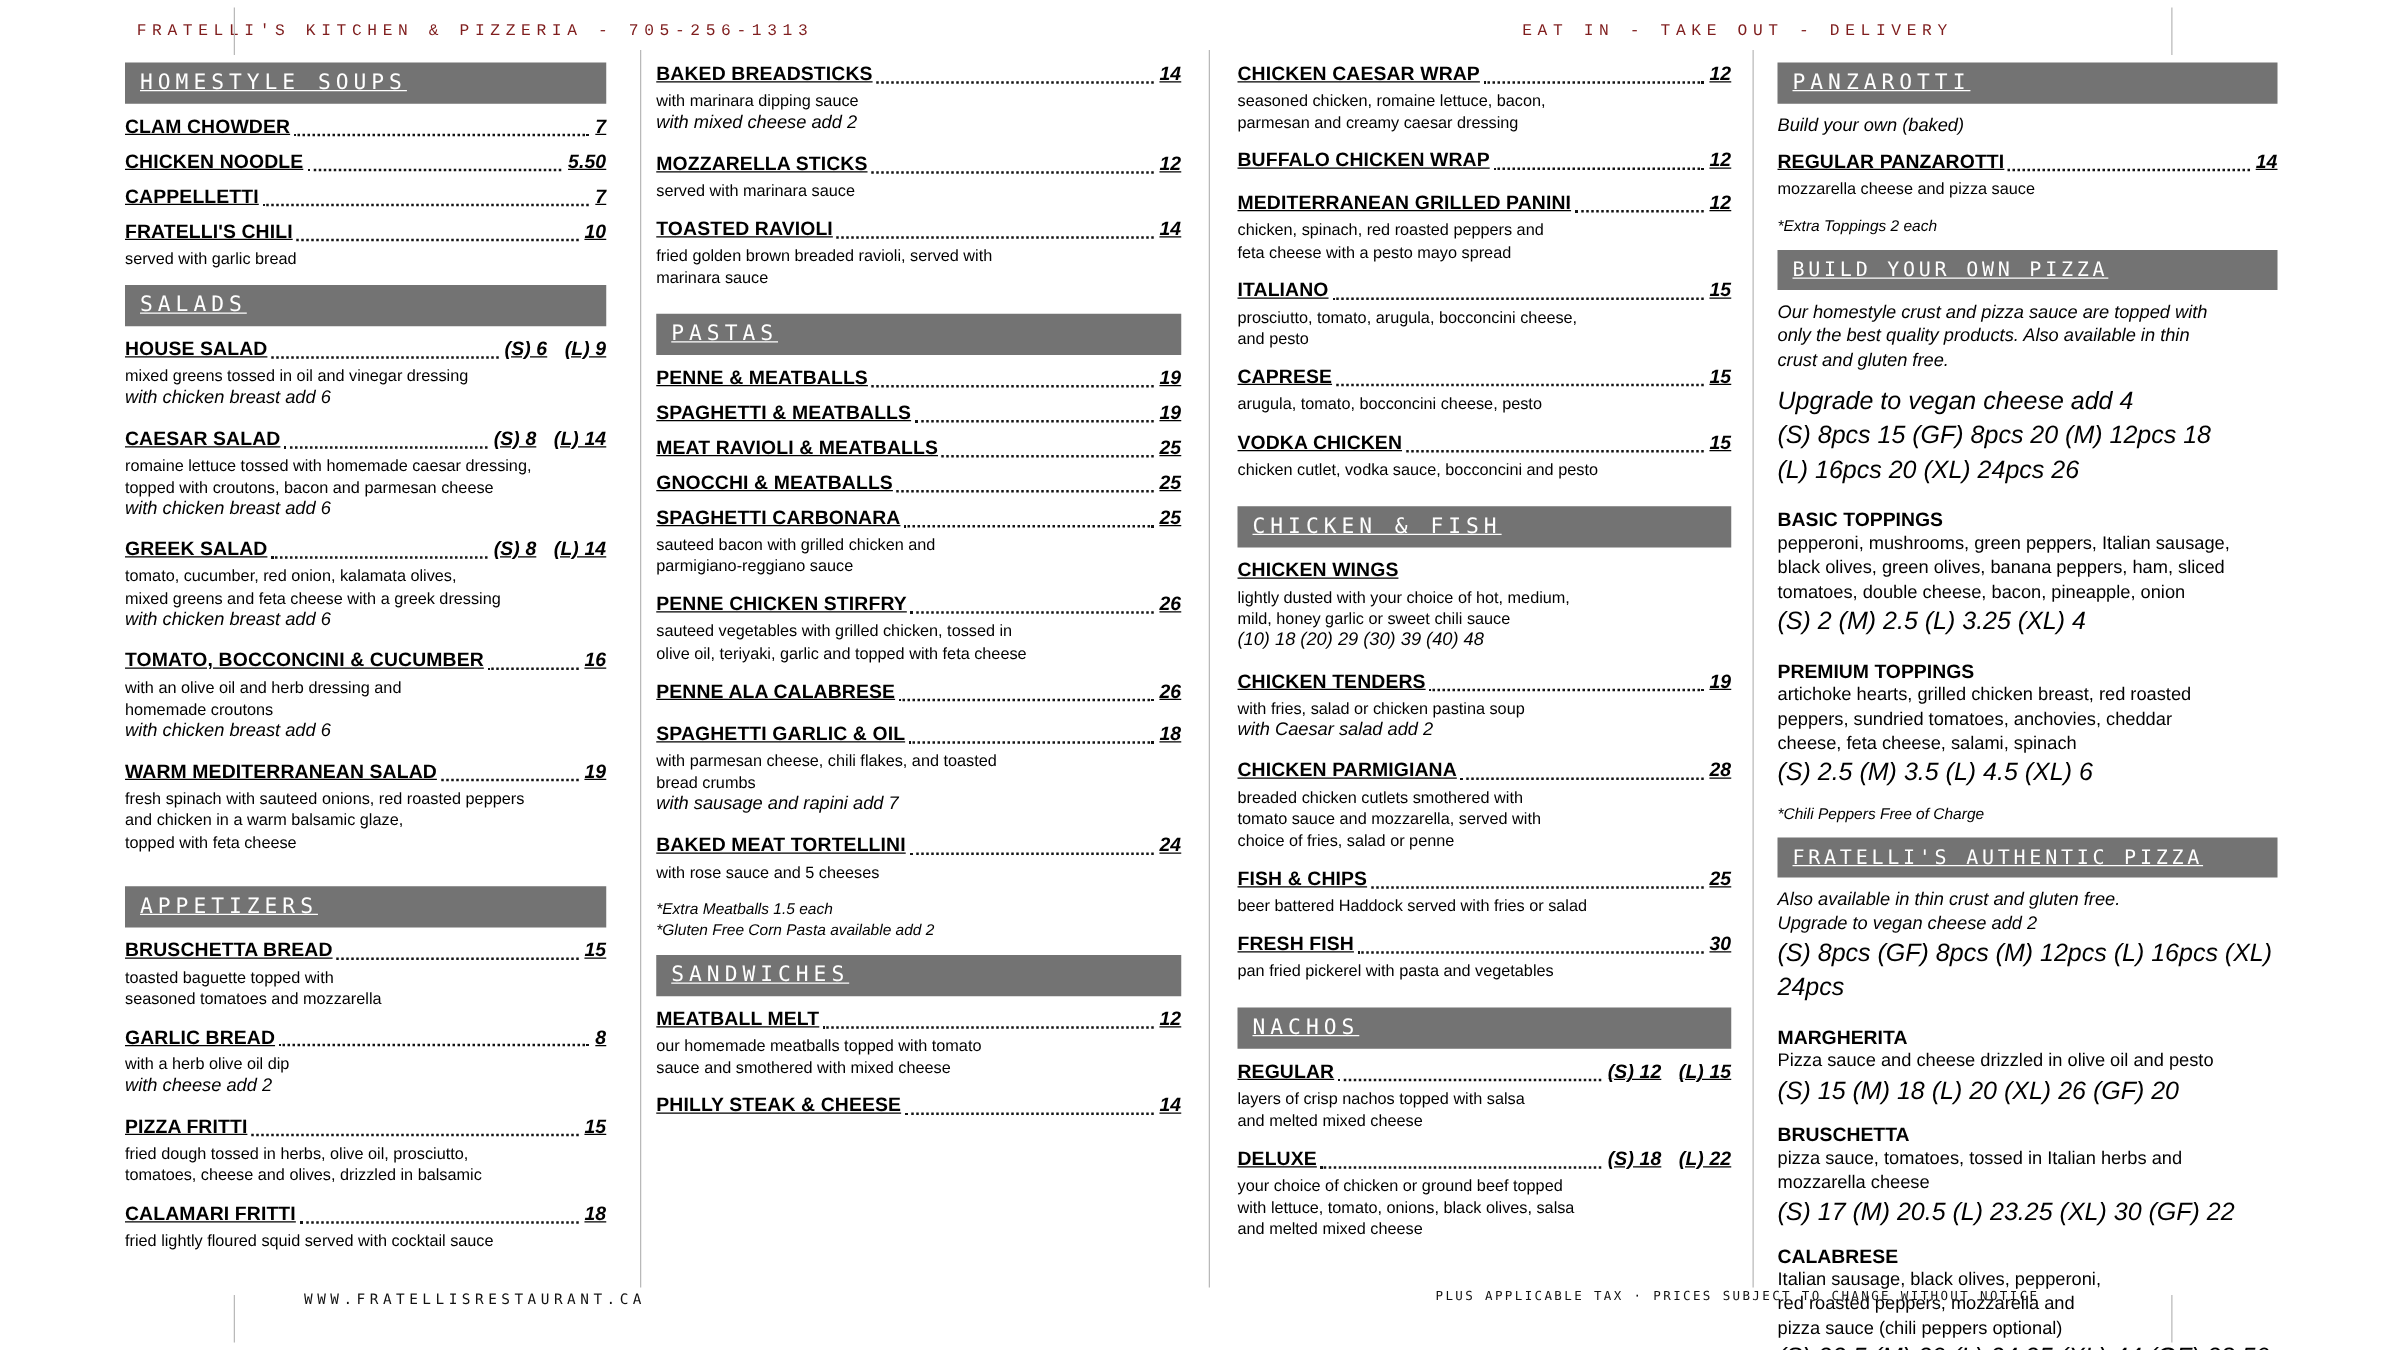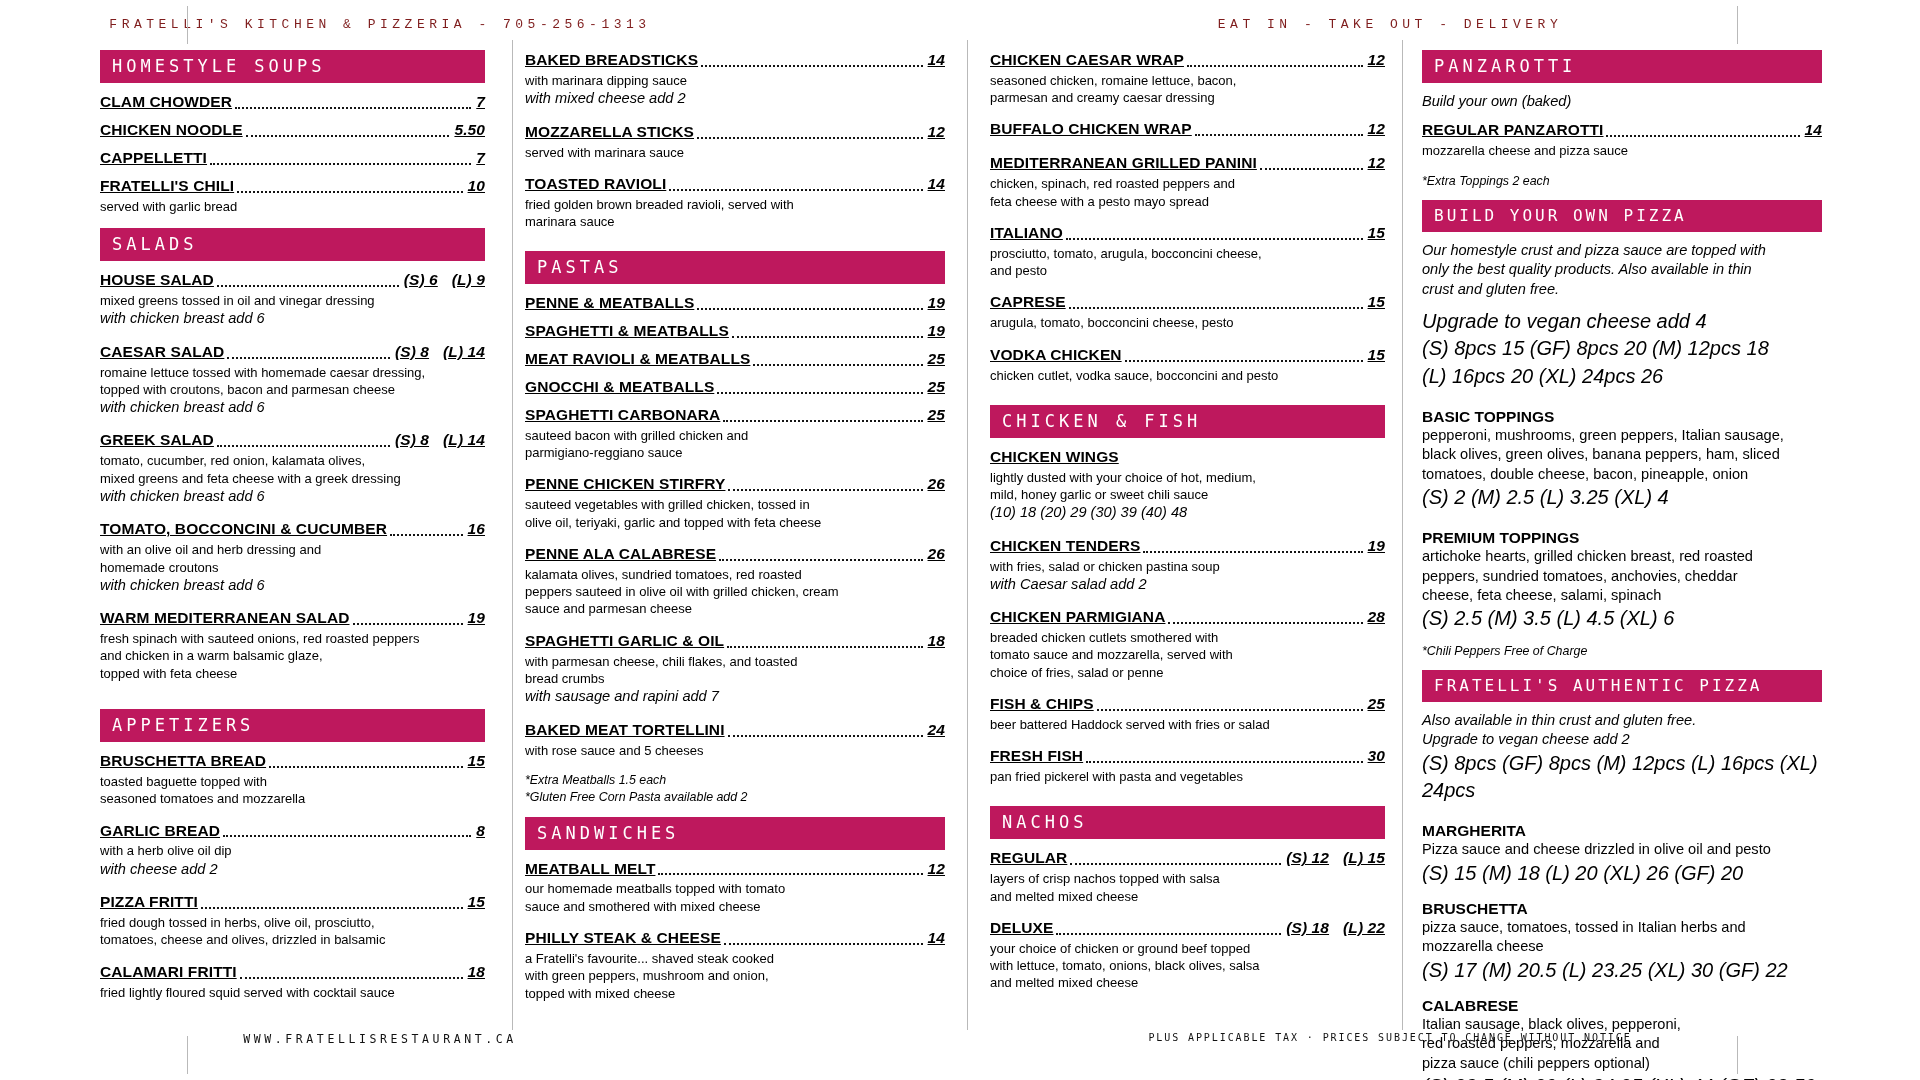--- a/index.html
+++ b/index.html
@@ -42,26 +42,26 @@
   
   .cols { position: absolute; top: 50px; left: 0; right: 0; }
   .col { position: absolute; top: 0; }
   .col1 { left: 100px;  width: 385px; }
   .col2 { left: 525px;  width: 420px; }
   .col3 { left: 990px;  width: 395px; }
   .col4 { left: 1422px; width: 400px; }
 
   
   .banner {
-    background: #be185d; color: #fff;
+    background: #737373; color: #fff;
     font-family: "DejaVu Sans Mono", monospace;
     font-size: 17px; letter-spacing: 4px;
     padding: 6px 10px 7px 12px;
     margin-bottom: 9px;
-    white-space: nowrap; overflow: hidden;
+    white-space: nowrap; overflow: hidden; text-decoration: underline;
   }
   .banner.tight { letter-spacing: 3px; font-size: 16px; }
 
   
   .item { margin-bottom: 13px; }
   .item.compact { margin-bottom: 7px; }
   .item-head {
     display: flex; align-items: flex-end; width: 100%;
     font-size: 15.5px; font-weight: bold; letter-spacing: .1px;
     line-height: 1.35;
@@ -331,21 +331,20 @@
           <span class="price">26</span>
         </div>
         <div class="desc">sauteed vegetables with grilled chicken, tossed in<br>olive oil, teriyaki, garlic and topped with feta cheese</div>
       </div>
       <div class="item">
         <div class="item-head">
           <span class="nm">PENNE ALA CALABRESE</span>
           <span class="leader"></span>
           <span class="price">26</span>
         </div>
-        <div class="desc">kalamata olives, sundried tomatoes, red roasted<br>peppers sauteed in olive oil with grilled chicken, cream<br>sauce and parmesan cheese</div>
       </div>
       <div class="item">
         <div class="item-head">
           <span class="nm">SPAGHETTI GARLIC &amp; OIL</span>
           <span class="leader"></span>
           <span class="price">18</span>
         </div>
         <div class="desc">with parmesan cheese, chili flakes, and toasted<br>bread crumbs</div>
         <div class="note">with sausage and rapini add 7</div>
       </div>
@@ -372,21 +371,20 @@
           <span class="price">12</span>
         </div>
         <div class="desc">our homemade meatballs topped with tomato<br>sauce and smothered with mixed cheese</div>
       </div>
       <div class="item">
         <div class="item-head">
           <span class="nm">PHILLY STEAK &amp; CHEESE</span>
           <span class="leader"></span>
           <span class="price">14</span>
         </div>
-        <div class="desc">a Fratelli's favourite...  shaved steak cooked<br>with green peppers, mushroom and onion,<br>topped with mixed cheese</div>
       </div>
     </div>
 
     <div class="col col3">
 
       <div class="item">
         <div class="item-head">
           <span class="nm">CHICKEN CAESAR WRAP</span>
           <span class="leader"></span>
           <span class="price">12</span>

